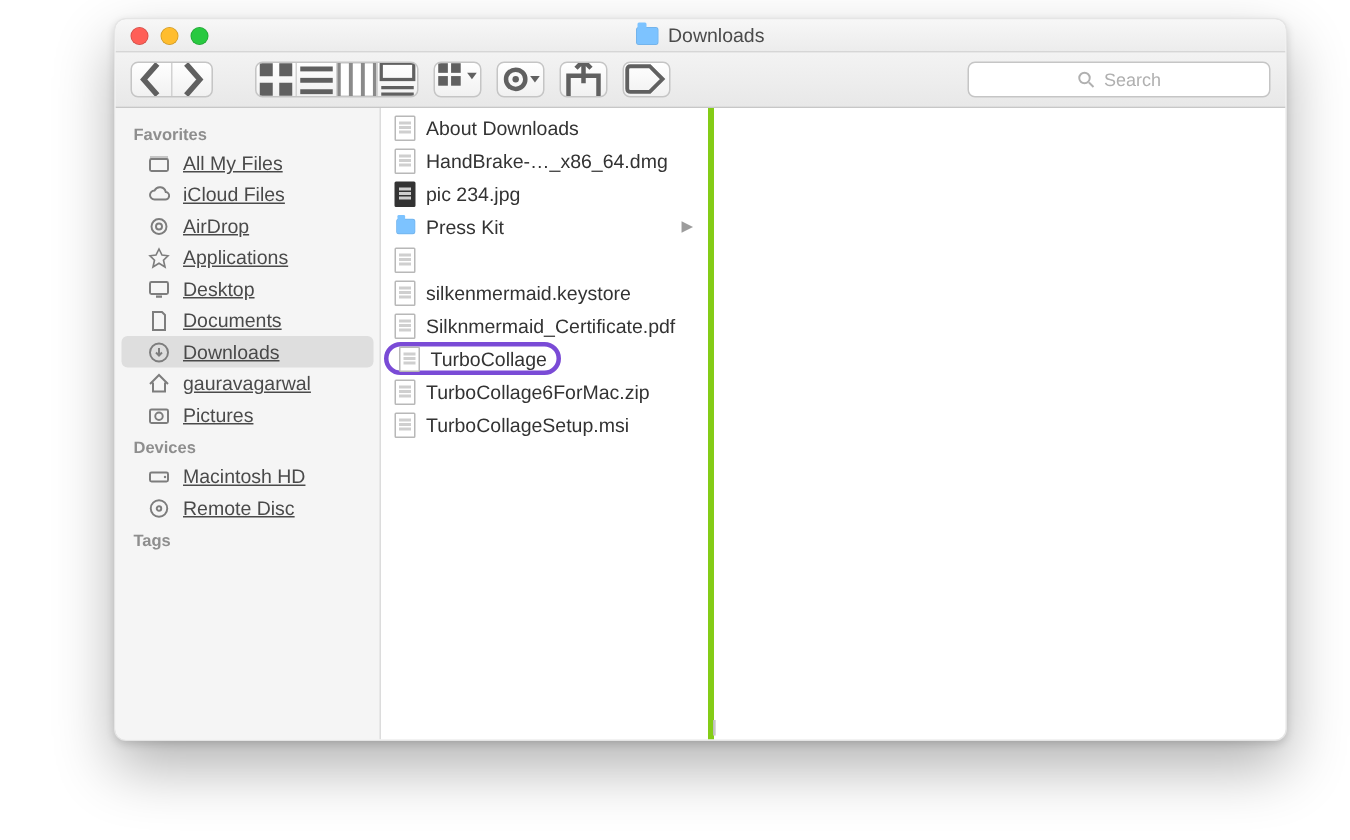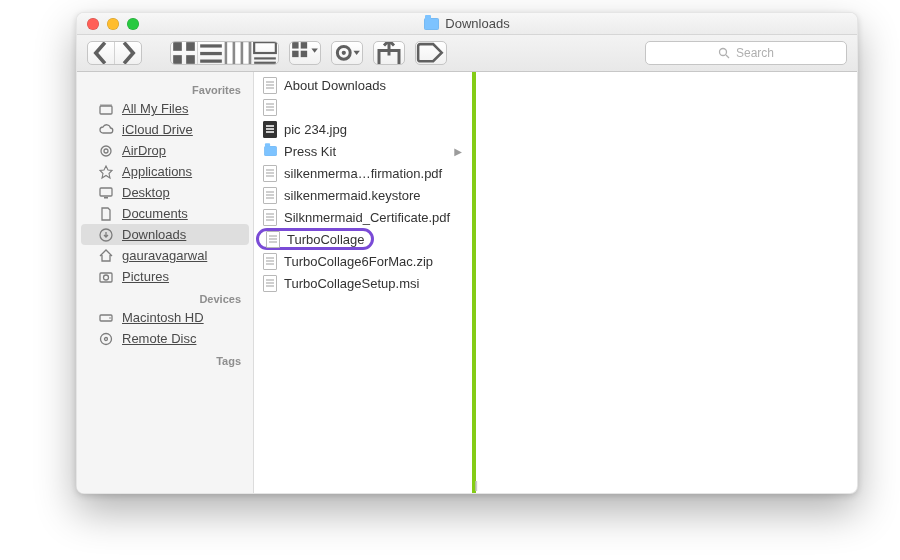--- a/index.html
+++ b/index.html
@@ -122,21 +122,20 @@
     gap: 6px;
     color: #b0b0b0;
     font-size: 12px;
   }
   .search svg { width: 12px; height: 12px; }
   
   .body {
     flex: 1;
     display: flex;
     min-height: 0;
-    text-align: right;
   }
   .sidebar {
     width: 176px;
     background: #f5f5f5;
     border-right: 1px solid #dcdcdc;
     padding: 6px 0 0 0;
     overflow: hidden;
     font-size: 13px;
   }
   .s-header {
@@ -354,21 +353,21 @@
             </svg>
           </span>
         <span>All My Files</span>
       </div>
       <div class="s-item">
         <span class="s-icon">
             <svg viewBox="0 0 16 16">
               <path d="M5 11a3 3 0 010-6 4 4 0 017.5 1A2.5 2.5 0 0112 11H5z" fill="none" stroke="currentColor" stroke-width="1.3"></path>
             </svg>
           </span>
-        <span>iCloud Drive</span>
+        <span>iCloud Files</span>
       </div>
       <div class="s-item">
         <span class="s-icon">
             <svg viewBox="0 0 16 16">
               <circle cx="8" cy="8" r="5" fill="none" stroke="currentColor" stroke-width="1.3"></circle>
               <circle cx="8" cy="8" r="2" fill="none" stroke="currentColor" stroke-width="1.3"></circle>
             </svg>
           </span>
         <span>AirDrop</span>
       </div>
@@ -451,39 +450,39 @@
       <div class="row">
         <span class="ficon">
             <span class="doc txt"></span>
           </span>
         <span>About Downloads</span>
       </div>
       <div class="row">
         <span class="ficon">
             <span class="doc dmg"></span>
           </span>
+        <span>HandBrake-…_x86_64.dmg</span>
       </div>
       <div class="row">
         <span class="ficon">
             <span class="doc jpg" style="background:#333;border-color:#333"></span>
           </span>
         <span>pic 234.jpg</span>
       </div>
       <div class="row">
         <span class="ficon">
             <span class="folder-glyph" style="transform:scale(0.85)"></span>
           </span>
         <span>Press Kit</span>
         <span class="chev">▶</span>
       </div>
       <div class="row">
         <span class="ficon">
             <span class="doc pdf"></span>
           </span>
-        <span>silkenmerma…firmation.pdf</span>
       </div>
       <div class="row">
         <span class="ficon">
             <span class="doc key"></span>
           </span>
         <span>silkenmermaid.keystore</span>
       </div>
       <div class="row">
         <span class="ficon">
             <span class="doc pdf"></span>

